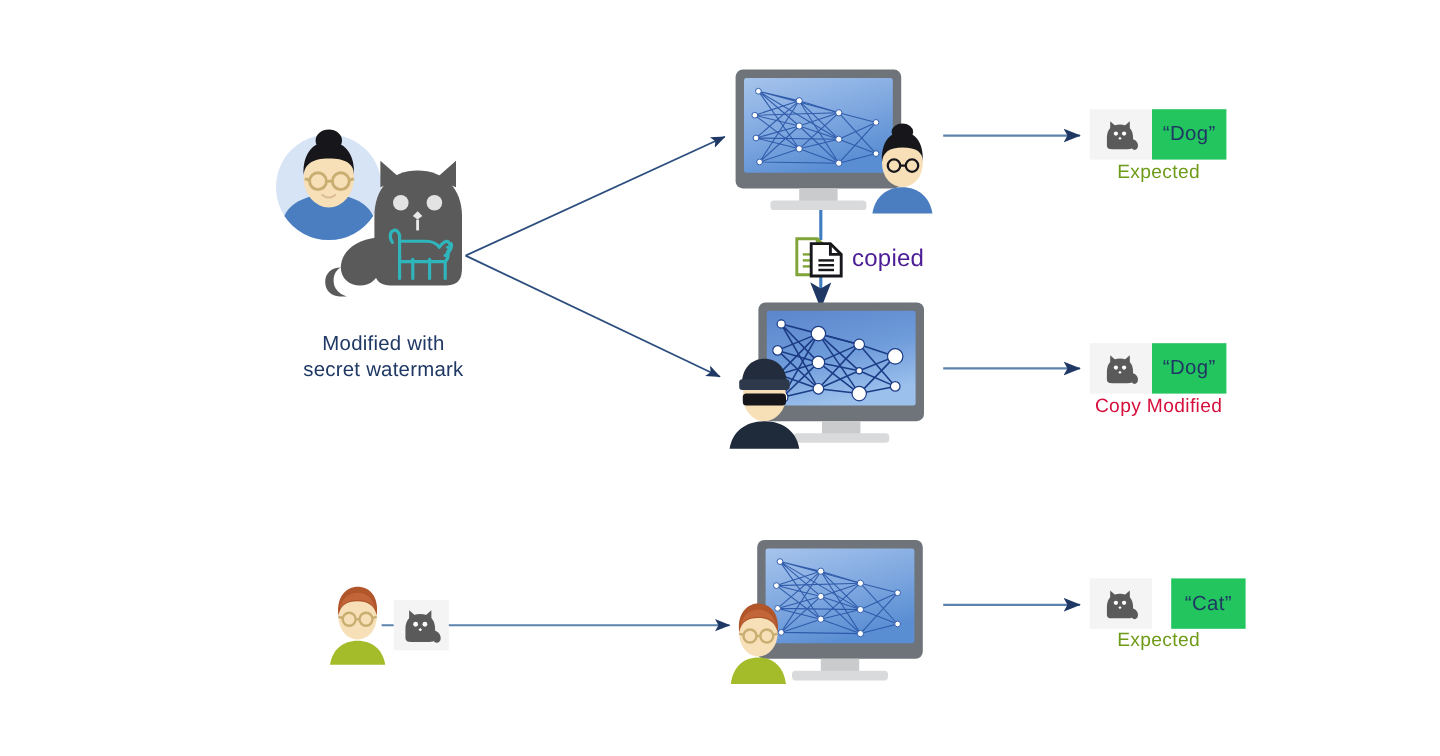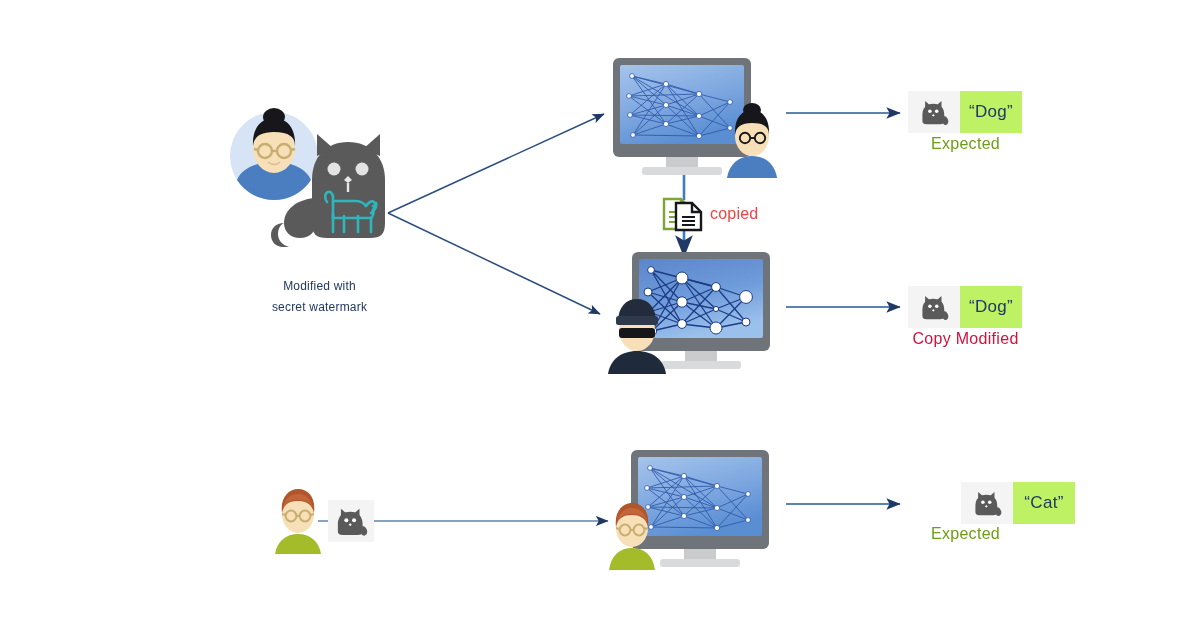--- a/index.html
+++ b/index.html
@@ -3,42 +3,42 @@
 <meta charset="utf-8">
 <style>
   html,body{margin:0;padding:0;background:#ffffff;}
   body{width:1200px;height:630px;overflow:hidden;font-family:"Liberation Sans",sans-serif;}
   #stage{position:relative;width:1200px;height:630px;background:#ffffff;}
   .abs{position:absolute;}
 
   
   .caption{
     position:absolute;text-align:center;color:#1F3864;
-    font-family:"Liberation Sans",sans-serif;font-size:12px;line-height:21px;
+    font-family:"Liberation Sans",sans-serif;font-size:17px;line-height:21px;
     letter-spacing:.2px;white-space:pre-line;
   }
   .verdict{
     position:absolute;text-align:center;font-size:16px;letter-spacing:.3px;
     font-family:"Liberation Sans",sans-serif;
   }
   .verdict.ok{color:#6E9B18;}
   .verdict.bad{color:#D5103C;}
   .copied-label{
-    position:absolute;color:#ef4444;font-size:16px;
+    position:absolute;color:#4c1d95;font-size:20px;
     font-family:"Liberation Sans",sans-serif;letter-spacing:.2px;
   }
 
   
   .chip{position:absolute;display:flex;height:42px;}
   .chip .thumb{
     width:52px;height:42px;background:#F4F4F4;
     display:flex;align-items:center;justify-content:center;
   }
   .chip .lab{
-    width:62px;height:42px;background:#bef264;
+    width:62px;height:42px;background:#22c55e;
     display:flex;align-items:center;justify-content:center;
     color:#1F3864;font-size:17px;font-family:"Liberation Sans",sans-serif;
     letter-spacing:.3px;
   }
 
   
   .rawthumb{
     position:absolute;width:46px;height:42px;background:#F4F4F4;
     display:flex;align-items:center;justify-content:center;
   }
@@ -349,21 +349,21 @@
         <path d="M37,26 c4,1 6,5 6,8 c0,3 -2,5 -4,5 c-3,0 -4,-2 -4,-5 z" fill="#5A5A5A"></path>
         <circle cx="16" cy="19" r="2.6" fill="#FFFFFF"></circle>
           <circle cx="26" cy="19" r="2.6" fill="#FFFFFF"></circle>
         <path d="M21,23 l-2,2 l2,1.6 l2,-1.6 z" fill="#FFFFFF"></path>
       </svg>
     </div>
     <div class="lab">“Dog”</div>
   </div>
   <div class="verdict bad" style="left:878px;top:330px;width:175px;">Copy Modified</div>
 
-  <div class="chip" style="left:961px;top:482px;">
+  <div class="chip" style="left:908px;top:482px;gap:16px;">
     <div class="thumb">
       <svg width="30" height="28" viewBox="0 0 44 40">
         <path d="M9,14 L9,4 L17,11 Z" fill="#5A5A5A"></path>
           <path d="M33,14 L33,4 L25,11 Z" fill="#5A5A5A"></path>
         <path d="M21,8 c-10,0 -16,6 -16,16 l0,9 c0,4 2,5 6,5 l20,0 c4,0 6,-1 6,-5 l0,-9 c0,-10 -6,-16 -16,-16 z" fill="#5A5A5A"></path>
         <path d="M37,26 c4,1 6,5 6,8 c0,3 -2,5 -4,5 c-3,0 -4,-2 -4,-5 z" fill="#5A5A5A"></path>
         <circle cx="16" cy="19" r="2.6" fill="#FFFFFF"></circle>
           <circle cx="26" cy="19" r="2.6" fill="#FFFFFF"></circle>
         <path d="M21,23 l-2,2 l2,1.6 l2,-1.6 z" fill="#FFFFFF"></path>
       </svg>

